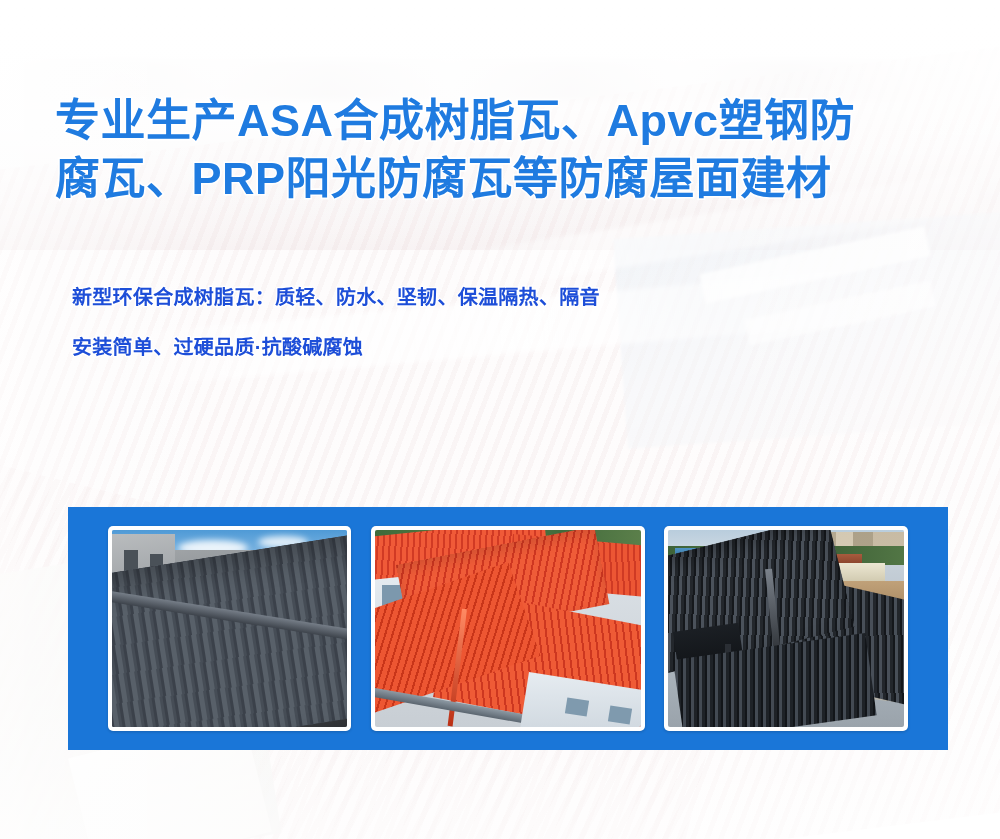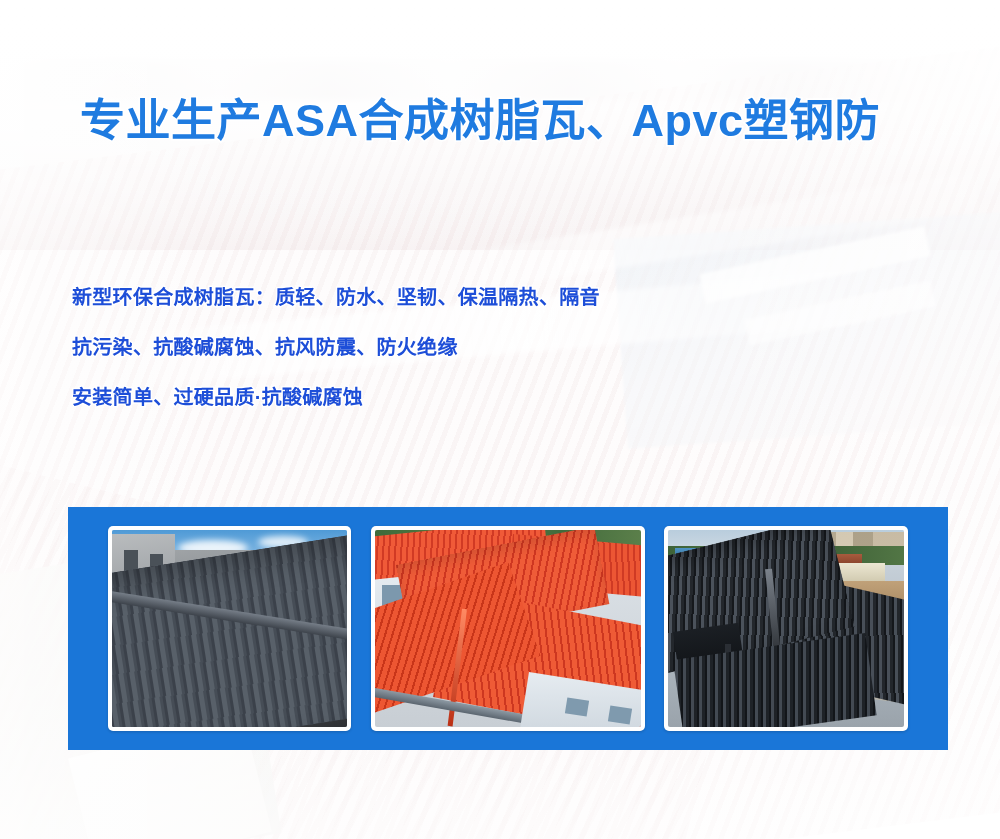--- a/index.html
+++ b/index.html
@@ -175,21 +175,21 @@
   }
 
   
   .content {
     position: absolute;
     inset: 0;
   }
 
   .headline {
     position: absolute;
-    left: 80px;
+    left: 55px;
     top: 92px;
     width: 880px;
   }
 
   .headline-line {
     font-size: 45px;
     font-weight: 700;
     line-height: 58px;
     letter-spacing: .5px;
     color: #1F7BE0;
@@ -475,25 +475,25 @@
     <div class="bg-wall-a"></div>
     <div class="bg-wall-b"></div>
     <div class="bg-veil"></div>
     <div class="bg-veil-side"></div>
   </div>
 
   <div class="content">
 
     <div class="headline">
       <div class="headline-line">专业生产ASA合成树脂瓦、Apvc塑钢防</div>
+      <div class="headline-line">腐瓦、PRP阳光防腐瓦等防腐屋面建材</div>
     </div>
 
     <div class="subhead">
       <div class="subhead-line">新型环保合成树脂瓦：质轻、防水、坚韧、保温隔热、隔音</div>
-      <div class="subhead-line">抗污染、抗酸碱腐蚀、抗风防震、防火绝缘</div>
       <div class="subhead-line">安装简单、过硬品质·抗酸碱腐蚀</div>
     </div>
 
     <div class="gallery-panel">
 
       <div class="photo-frame w-gray">
         <div class="photo ph-gray">
           <div class="sky"></div>
           <div class="cloud1"></div>
           <div class="cloud2"></div>

